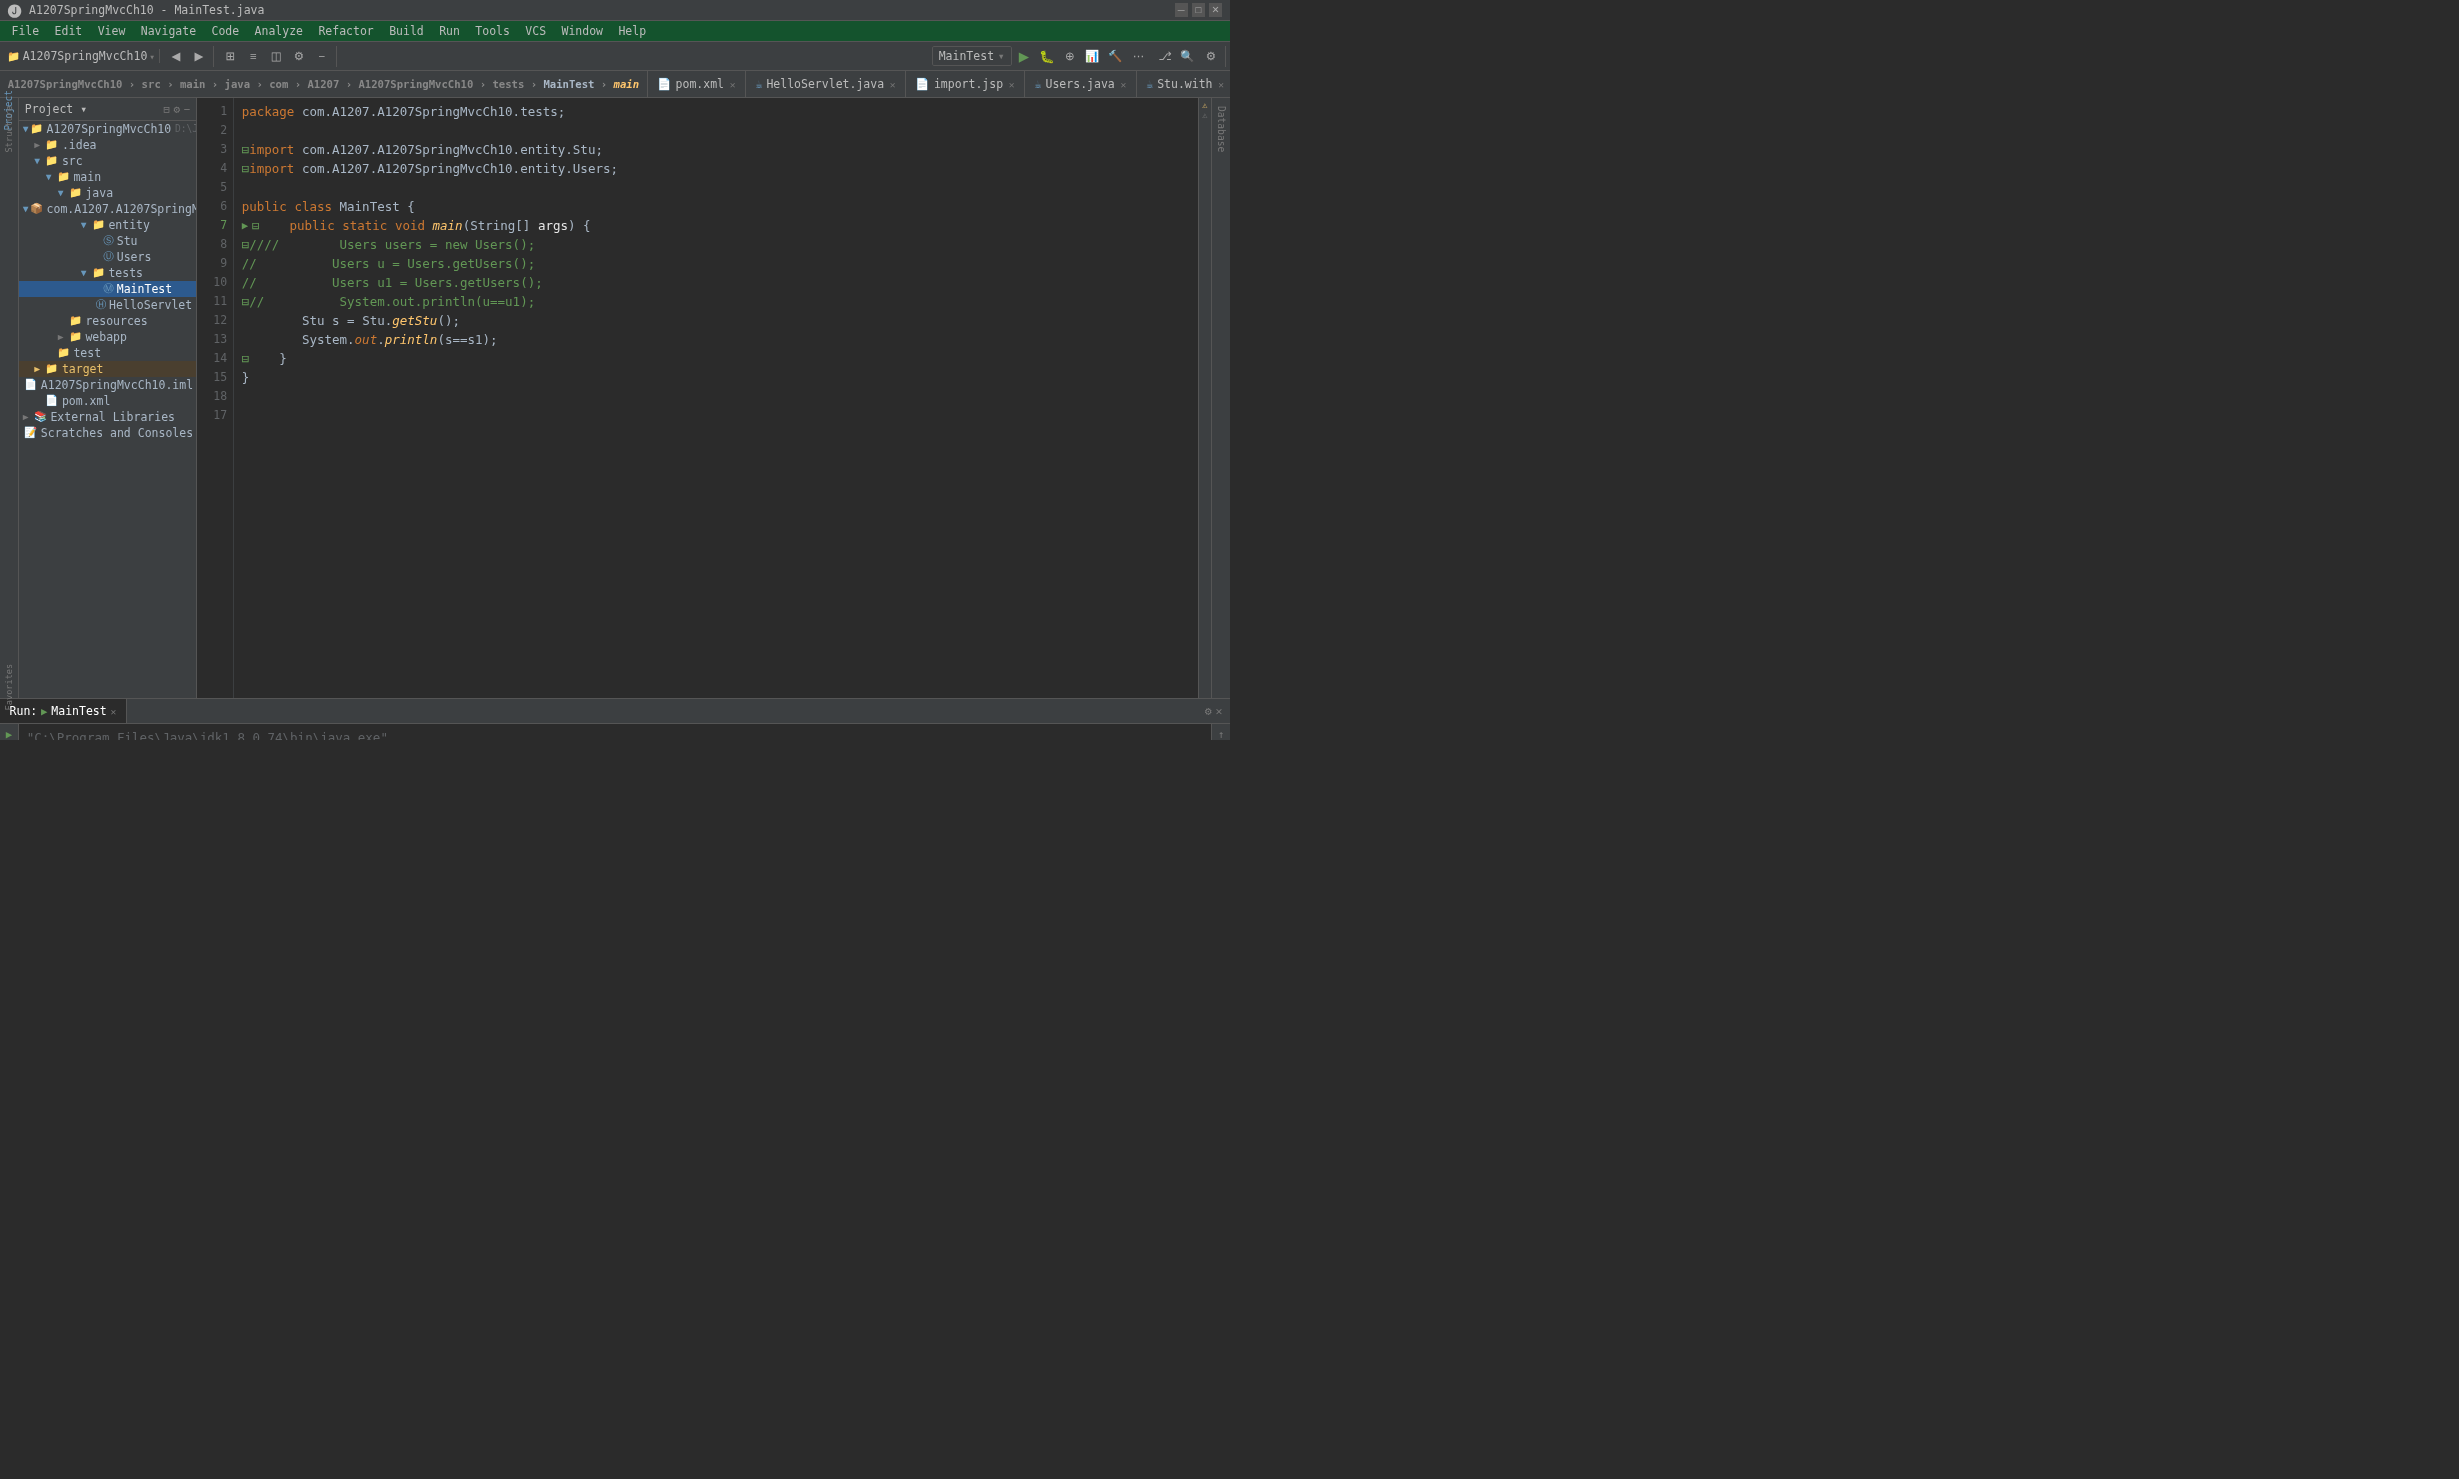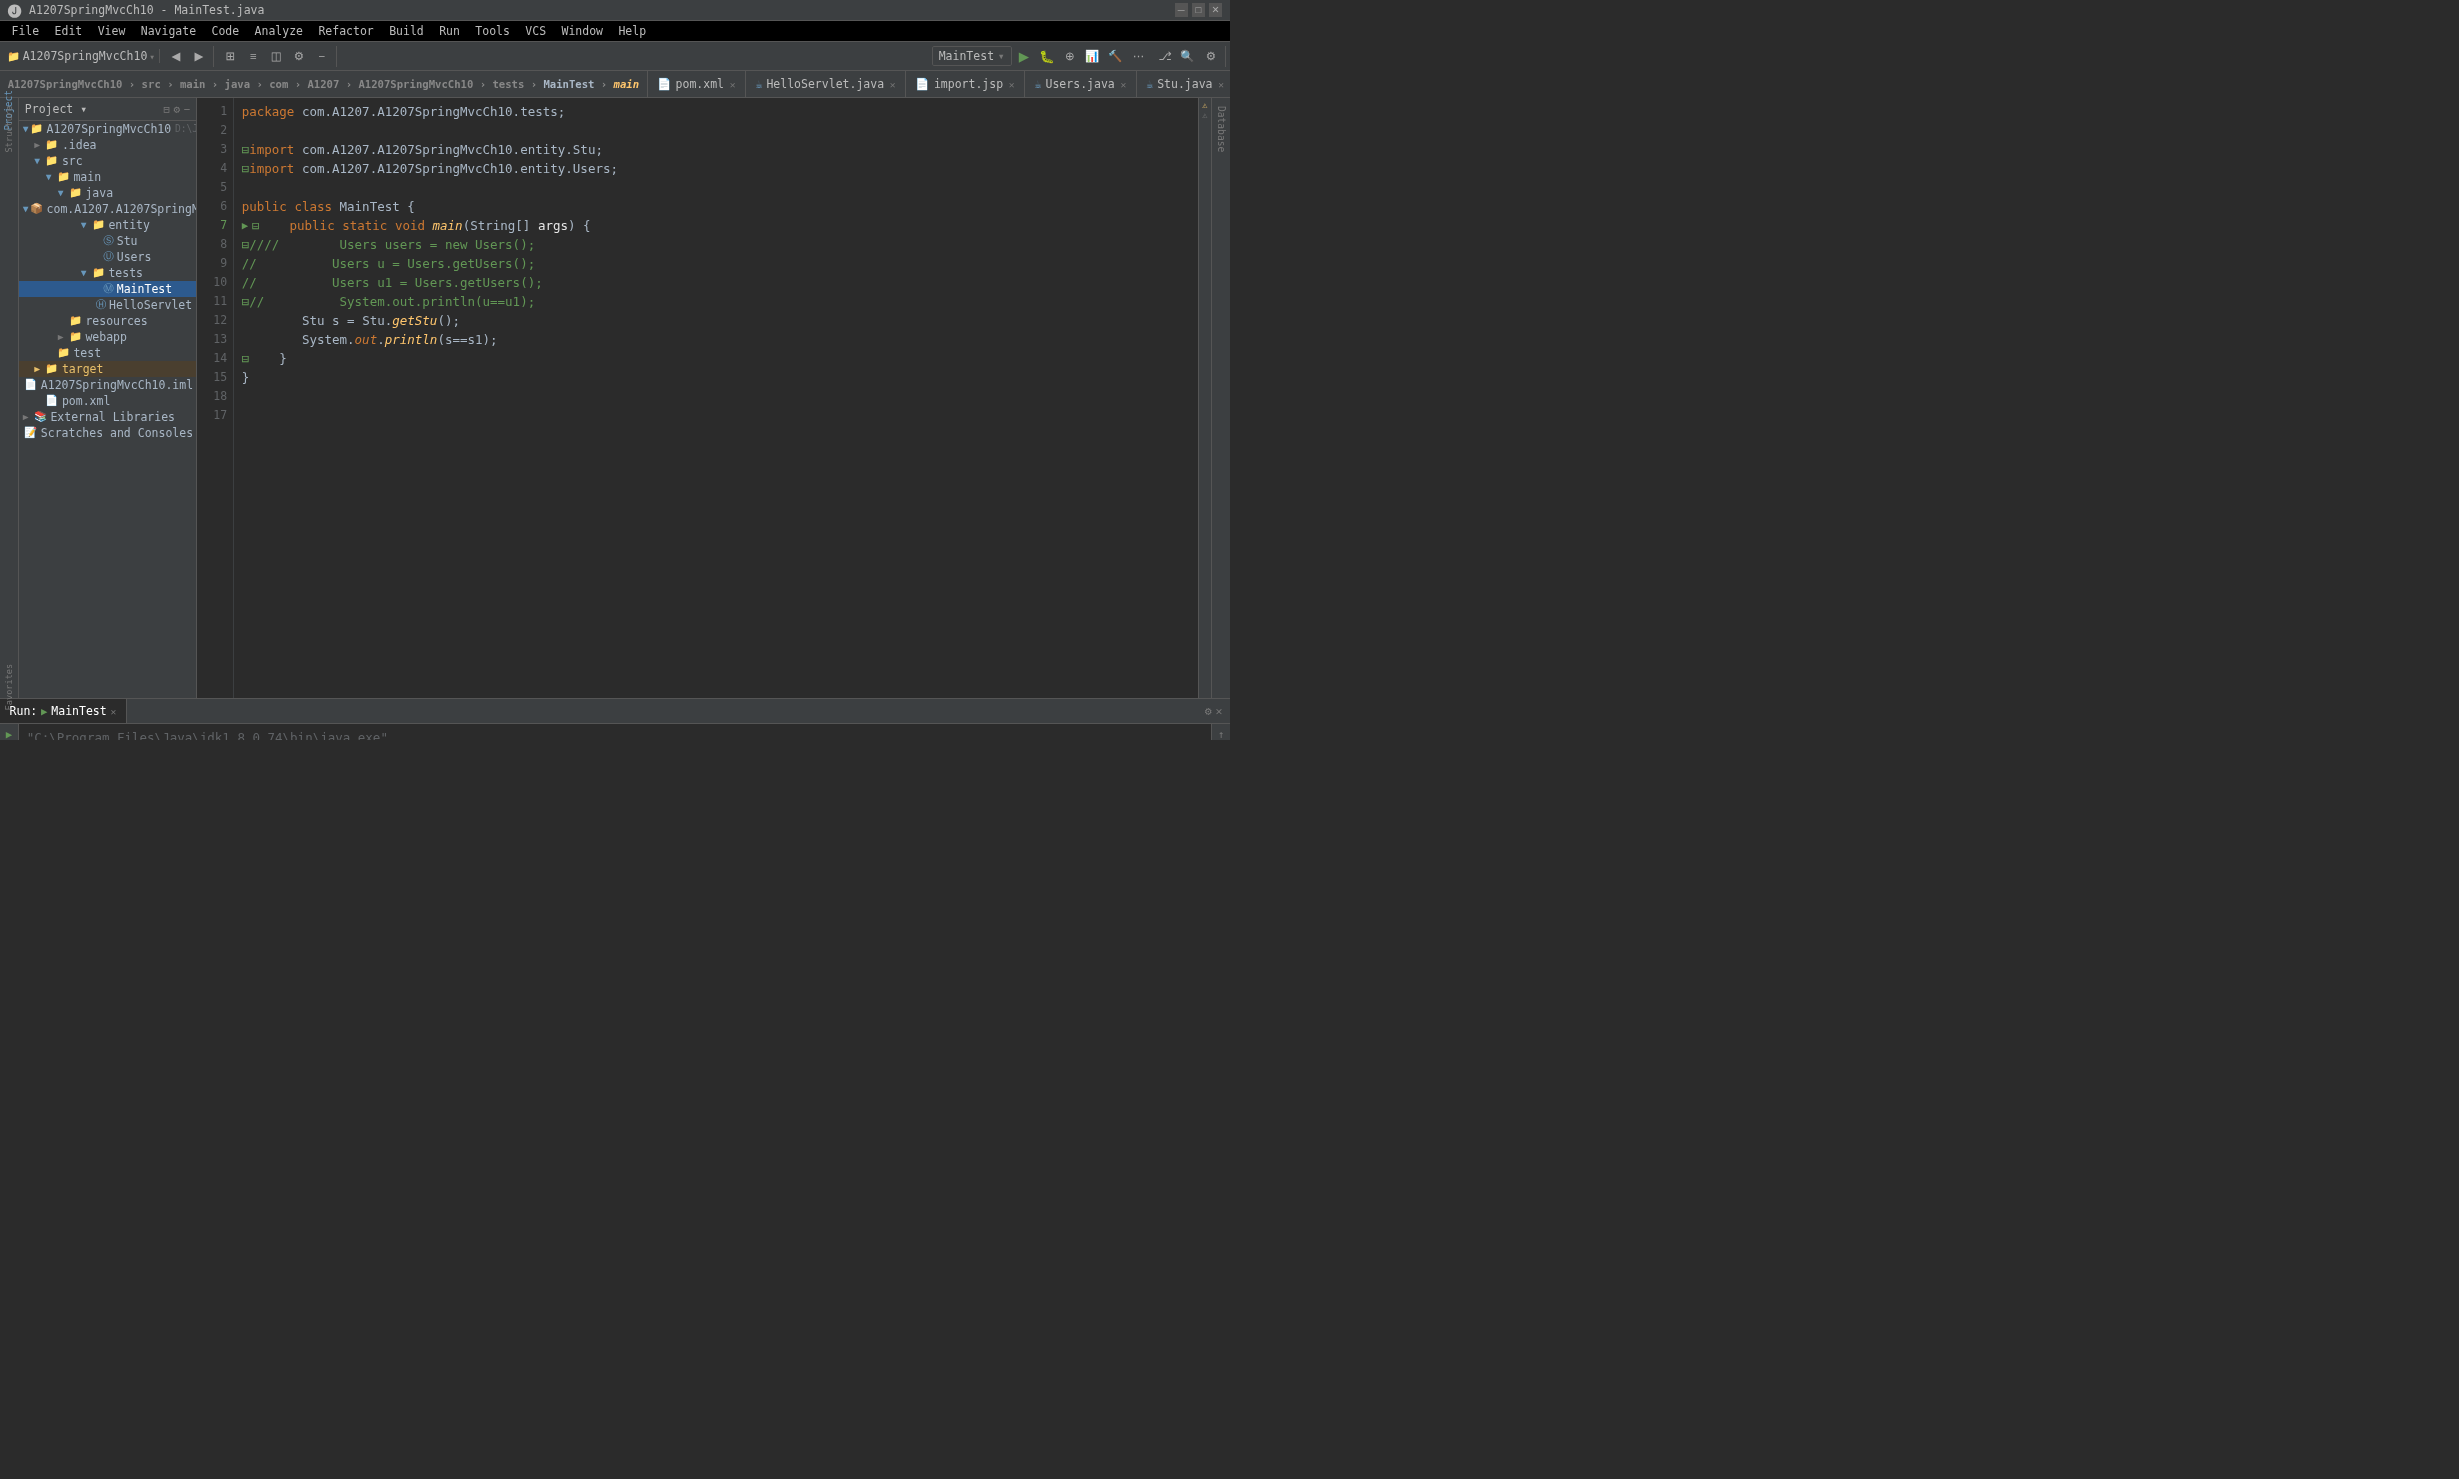--- a/index.html
+++ b/index.html
@@ -32,21 +32,21 @@
       background: #555;
       border: none;
       color: #aaa;
       font-size: 9.6px;
       cursor: pointer;
       display: flex; align-items: center; justify-content: center;
     }
     
     .menubar {
       display: flex;
-      background: #000000;
+      background: #14532d;
       height: 21px;
       align-items: center;
       padding: 0 3.8px;
       font-size: 11.5px;
       color: #bbbbbb;
       border-bottom: 1px solid #555;
     }
     .menubar-item {
       padding: 1.9px 7.7px;
       cursor: pointer;
@@ -467,21 +467,21 @@
       <span>import.jsp</span>
       <span class="close-btn">✕</span>
     </div>
     <div class="file-tab">
       <span style="color:#6897bb;">☕</span>
       <span>Users.java</span>
       <span class="close-btn">✕</span>
     </div>
     <div class="file-tab">
       <span style="color:#6897bb;">☕</span>
-      <span>Stu.java</span>
+      <span>Stu.with</span>
       <span class="close-btn">✕</span>
     </div>
     <div class="file-tab active">
       
       
       
     </div>
   </div>
 </div>
 

